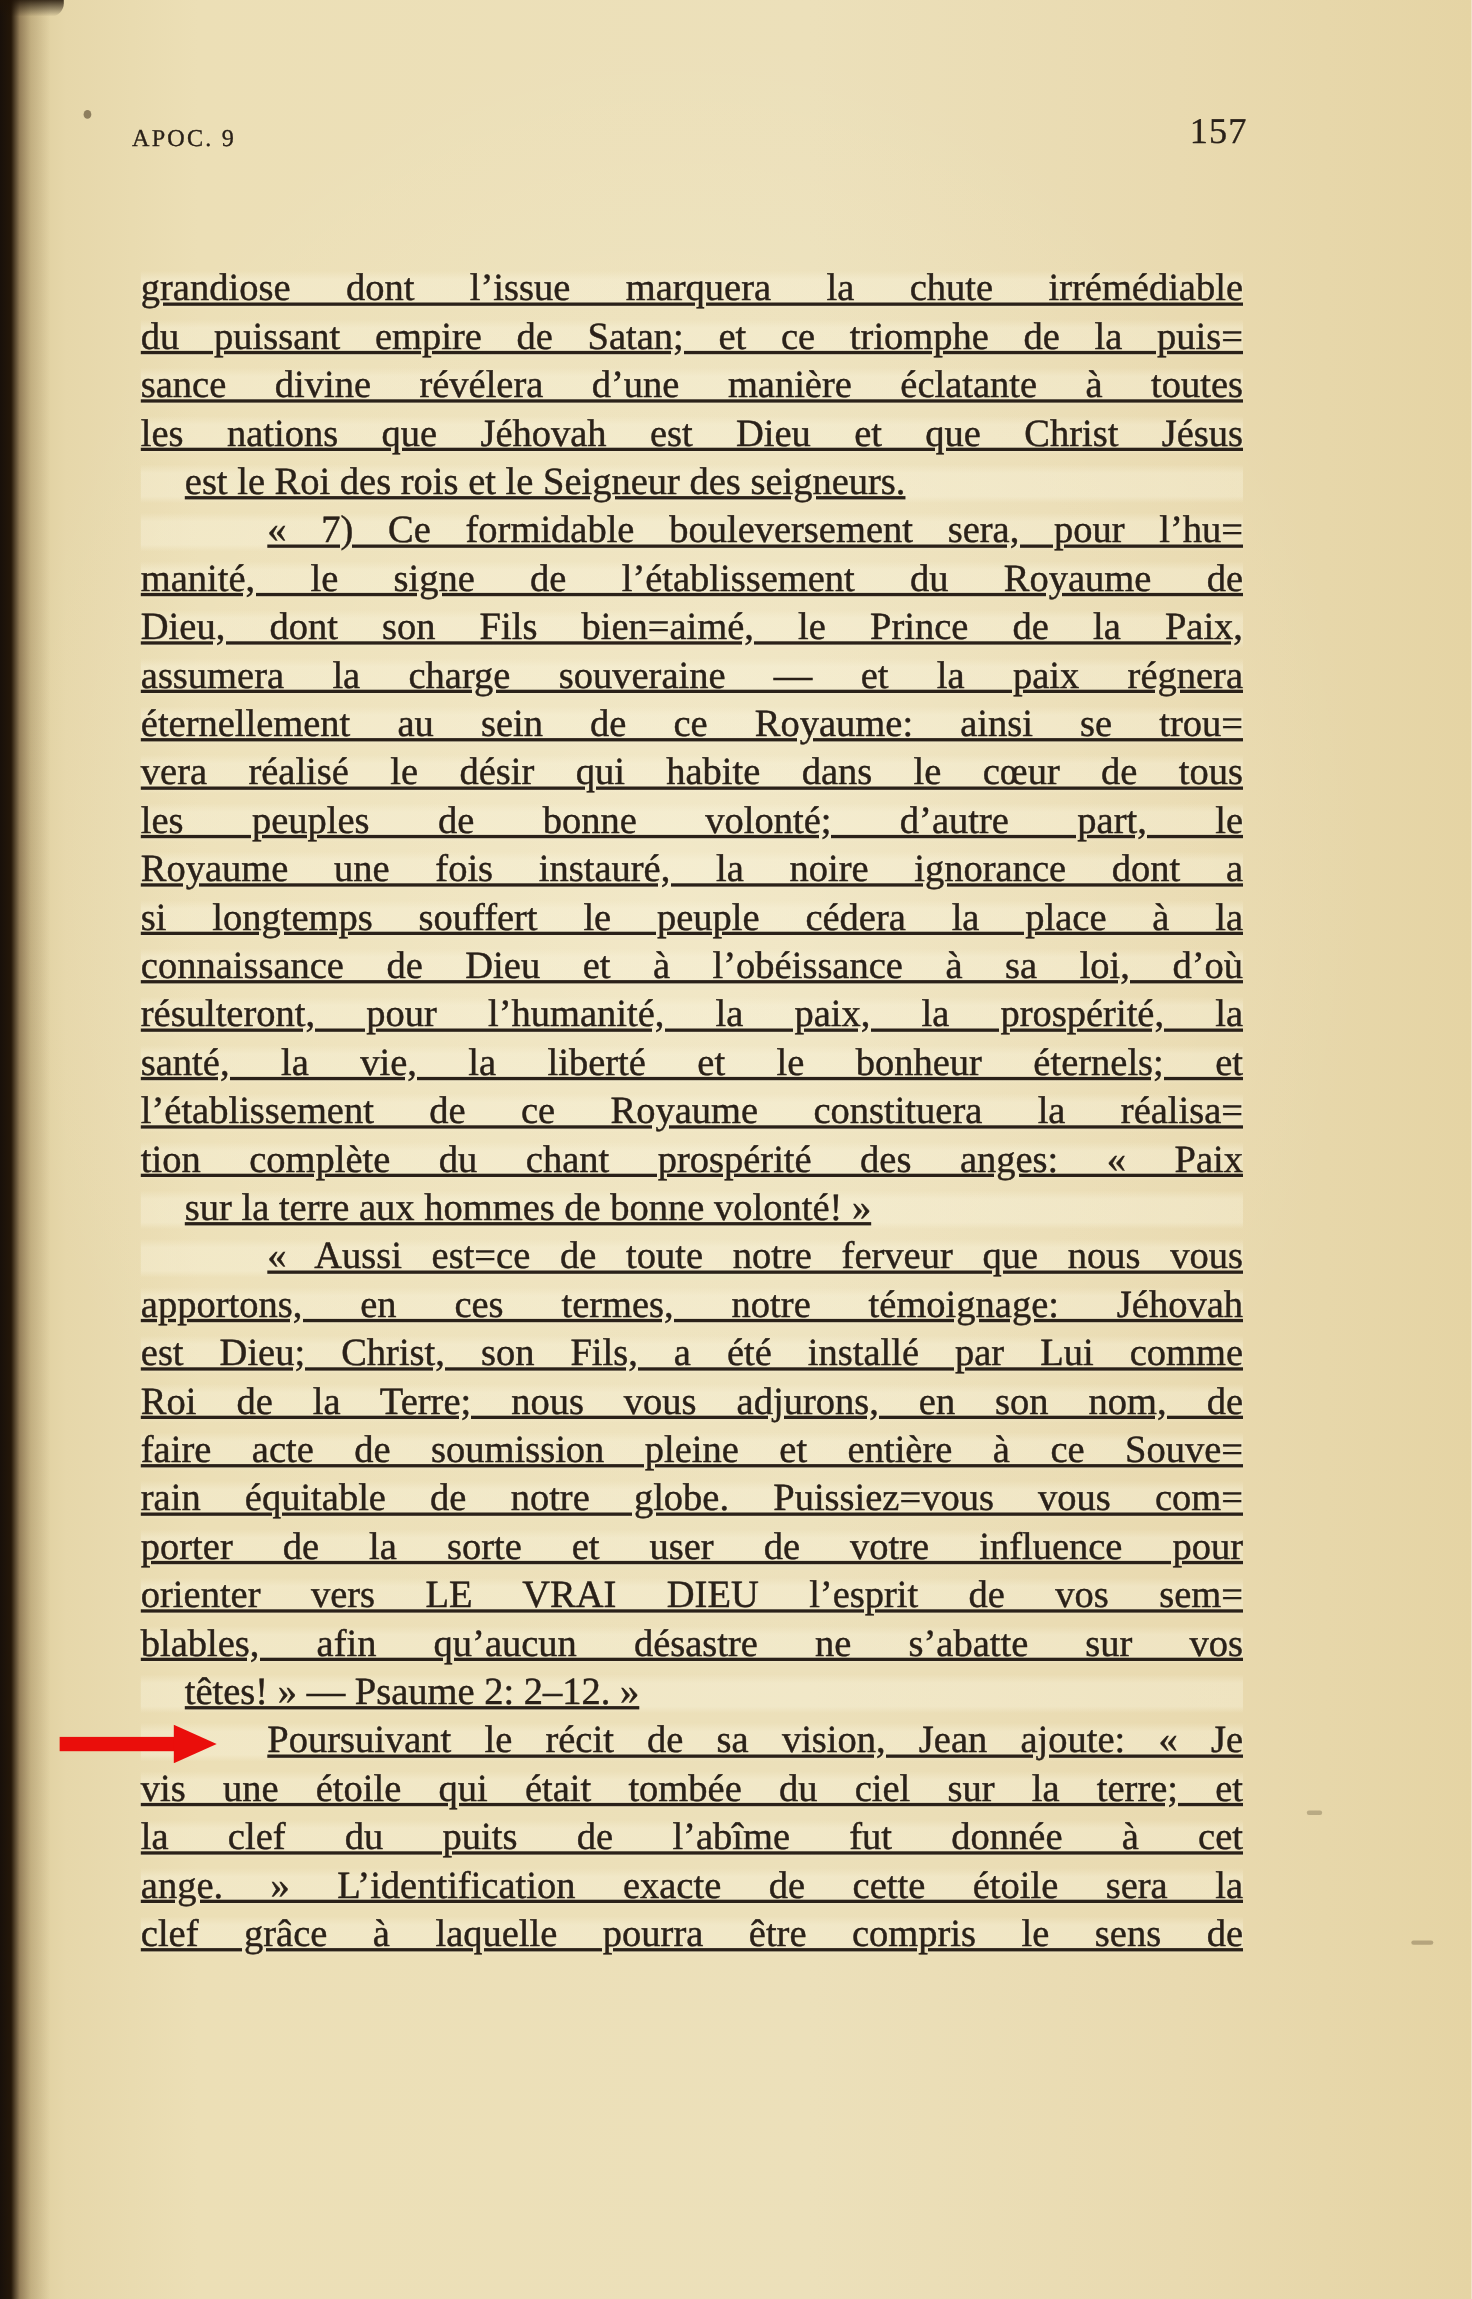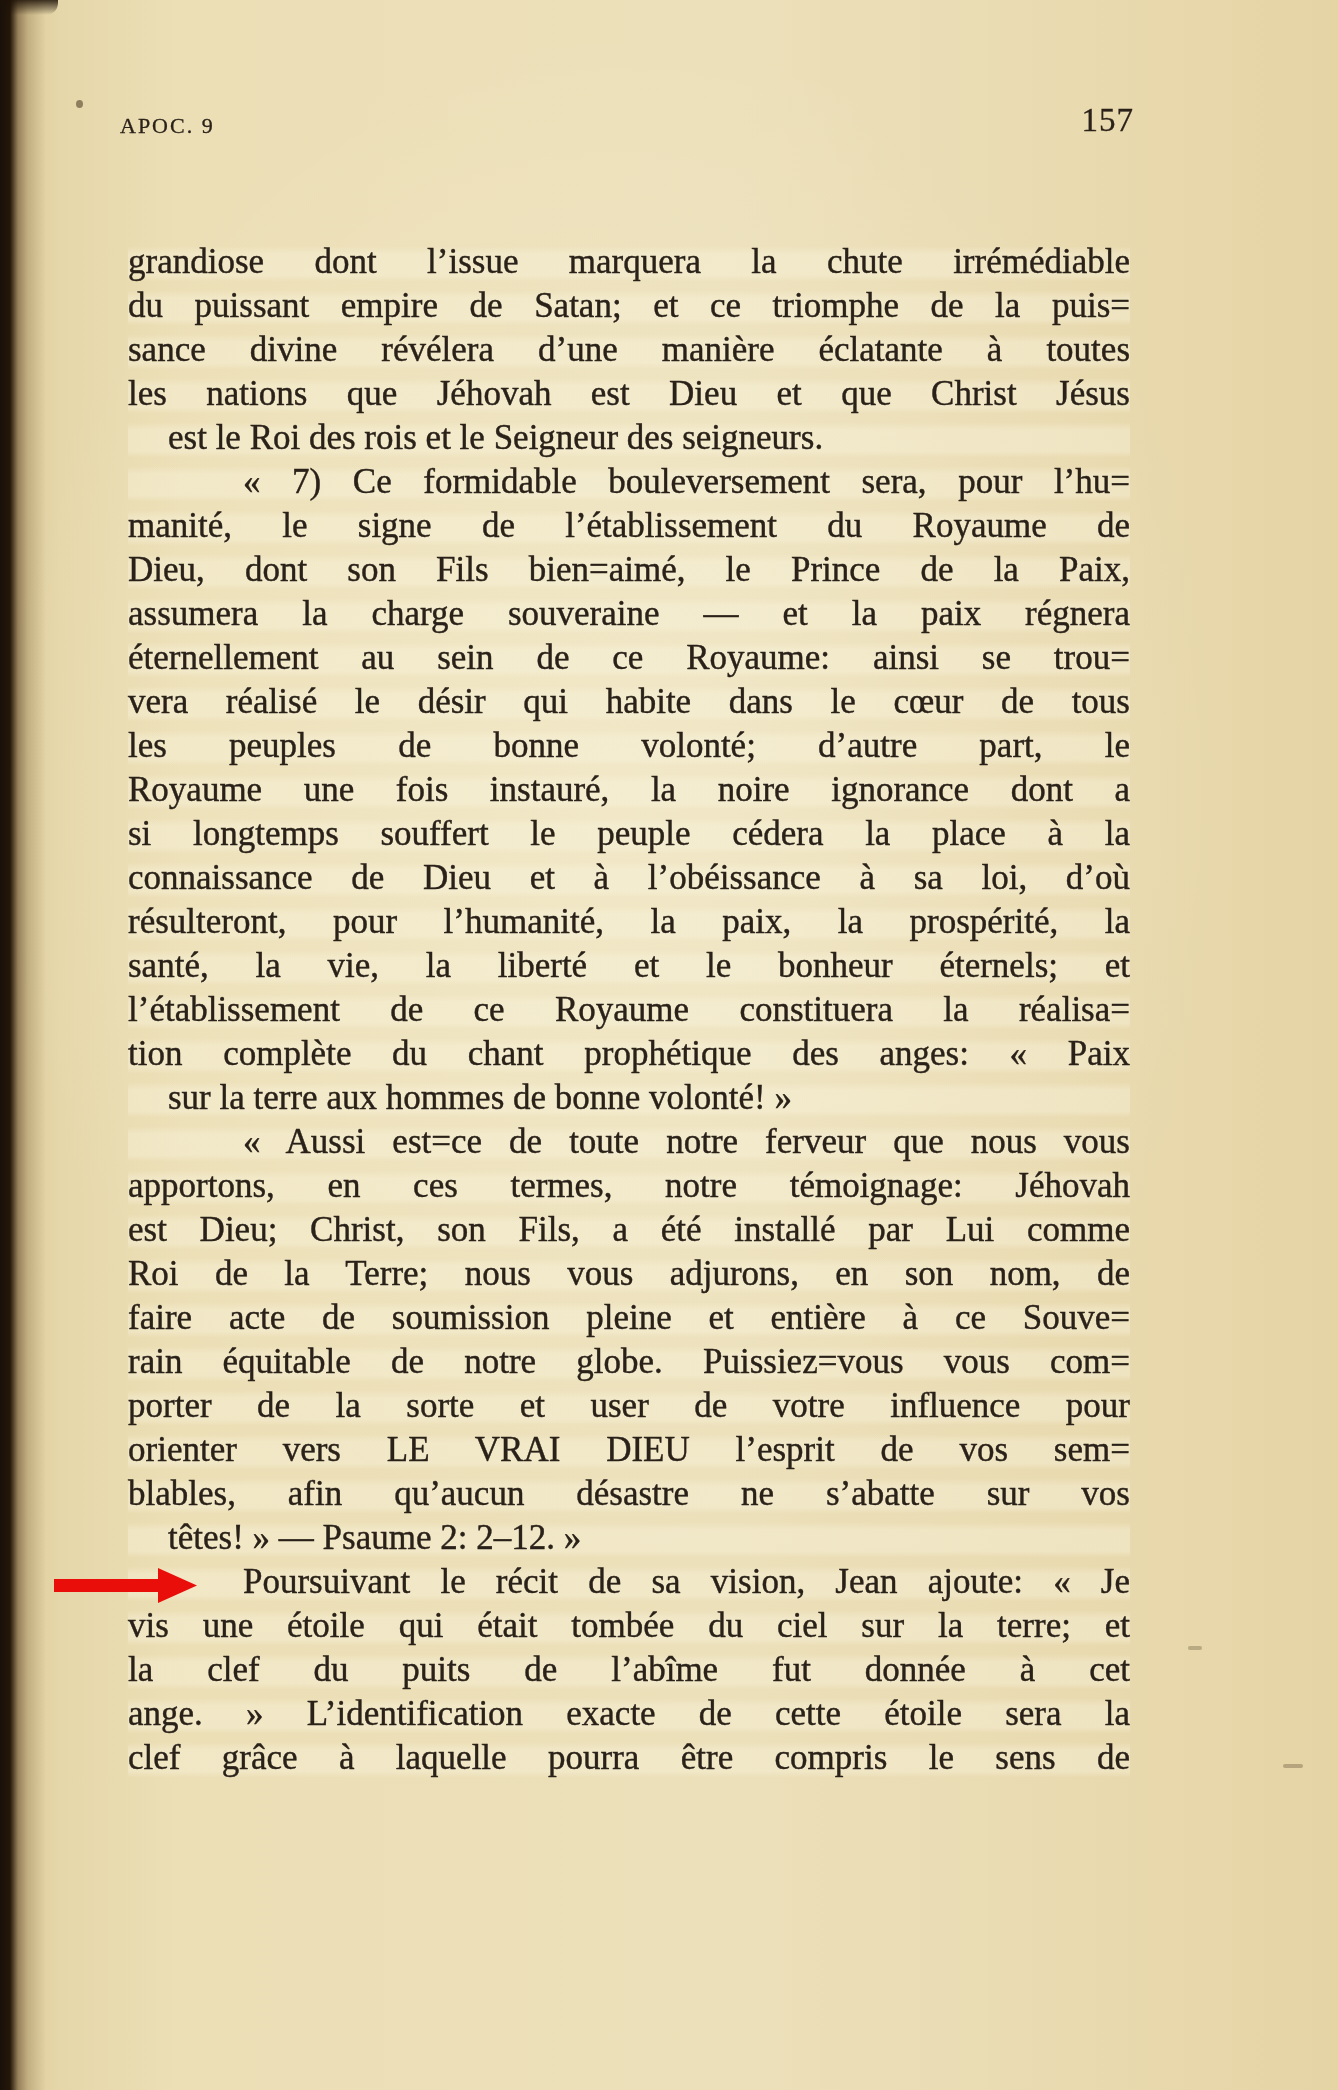--- a/index.html
+++ b/index.html
@@ -36,21 +36,21 @@
   }
   .running-header .ref{font-size:22px;letter-spacing:2px;}
   .running-header .title{font-size:39px;letter-spacing:13px;word-spacing:22px;}
   .running-header .pagenum{font-size:33px;letter-spacing:1px;}
 
   .body-text{
     position:absolute;left:128px;top:240px;width:1002px;
     font-size:35px;line-height:44px;
     -webkit-text-stroke:.4px currentColor;
   }
-  .para{margin:0;}
+  .para{margin:0;text-decoration:underline;}
   .line{
     height:44px;white-space:nowrap;
     text-align:justify;text-align-last:justify;
     background:linear-gradient(180deg,rgba(249,244,221,0) 14%,rgba(249,244,221,.40) 32%,rgba(249,244,221,.40) 80%,rgba(249,244,221,0) 94%);
   }
   .line.rag{text-align-last:left;padding-left:40px;}
   .line.ind{padding-left:115px;}
 
   .arrow{position:absolute;left:54px;top:1567px;width:144px;height:36px;}
 </style>
@@ -85,21 +85,21 @@
         <div class="line">assumera la charge souveraine — et la paix régnera</div>
         <div class="line">éternellement au sein de ce Royaume: ainsi se trou=</div>
         <div class="line">vera réalisé le désir qui habite dans le cœur de tous</div>
         <div class="line">les peuples de bonne volonté; d’autre part, le</div>
         <div class="line">Royaume une fois instauré, la noire ignorance dont a</div>
         <div class="line">si longtemps souffert le peuple cédera la place à la</div>
         <div class="line">connaissance de Dieu et à l’obéissance à sa loi, d’où</div>
         <div class="line">résulteront, pour l’humanité, la paix, la prospérité, la</div>
         <div class="line">santé, la vie, la liberté et le bonheur éternels; et</div>
         <div class="line">l’établissement de ce Royaume constituera la réalisa=</div>
-        <div class="line">tion complète du chant prophétique des anges: « Paix</div>
+        <div class="line">tion complète du chant prospérité des anges: « Paix</div>
         <div class="line rag">sur la terre aux hommes de bonne volonté! »</div>
       </div>
       <div class="para">
         <div class="line ind">« Aussi est=ce de toute notre ferveur que nous vous</div>
         <div class="line">apportons, en ces termes, notre témoignage: Jéhovah</div>
         <div class="line">est Dieu; Christ, son Fils, a été installé par Lui comme</div>
         <div class="line">Roi de la Terre; nous vous adjurons, en son nom, de</div>
         <div class="line">faire acte de soumission pleine et entière à ce Souve=</div>
         <div class="line">rain équitable de notre globe. Puissiez=vous vous com=</div>
         <div class="line">porter de la sorte et user de votre influence pour</div>

